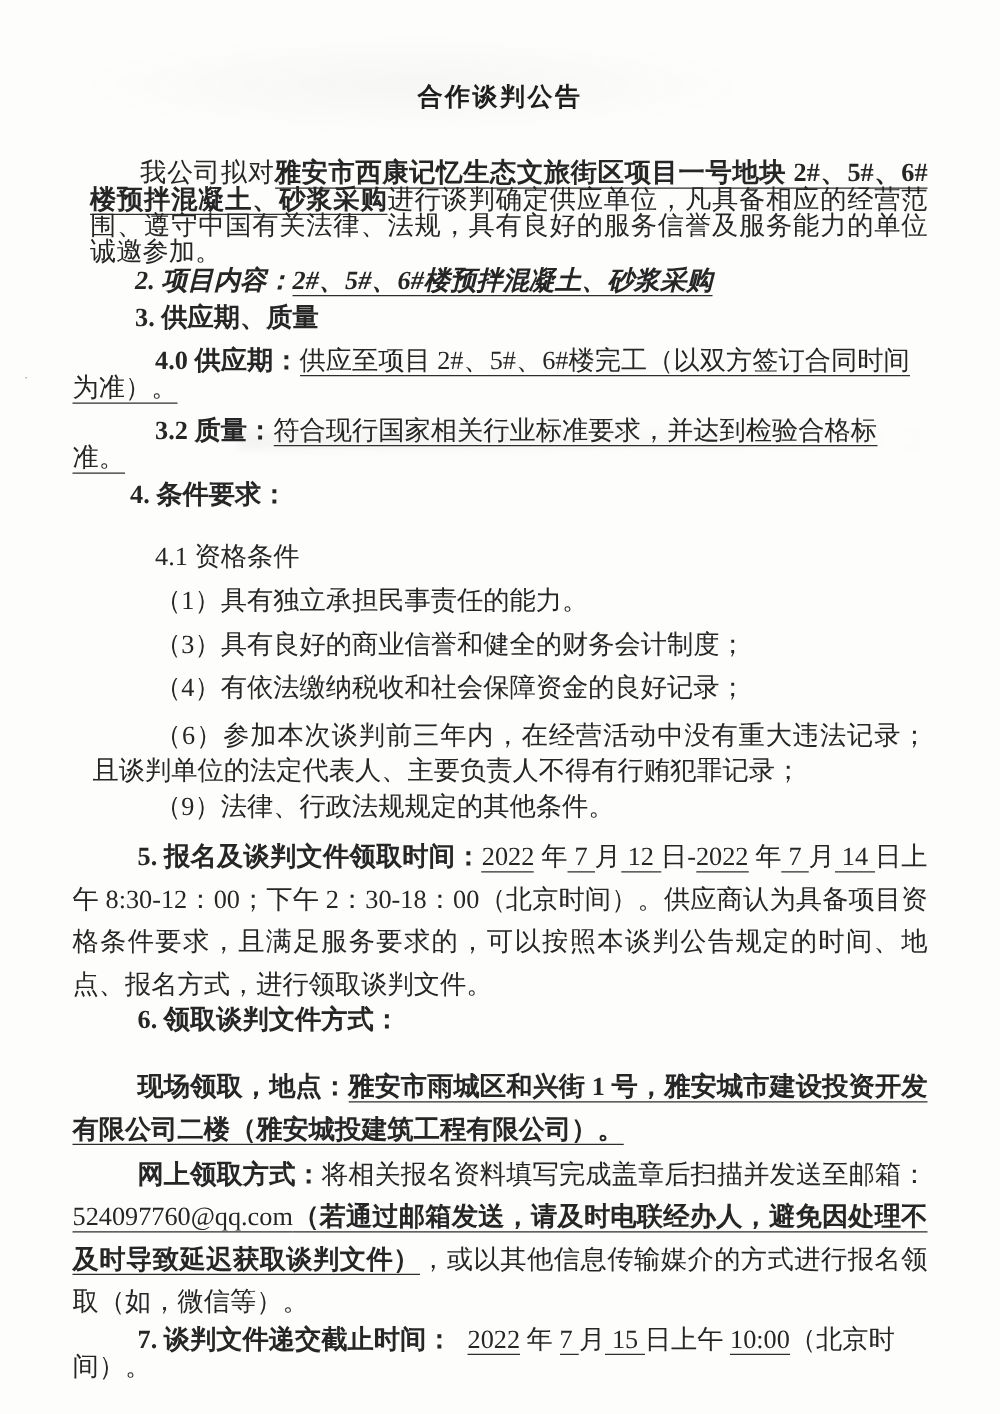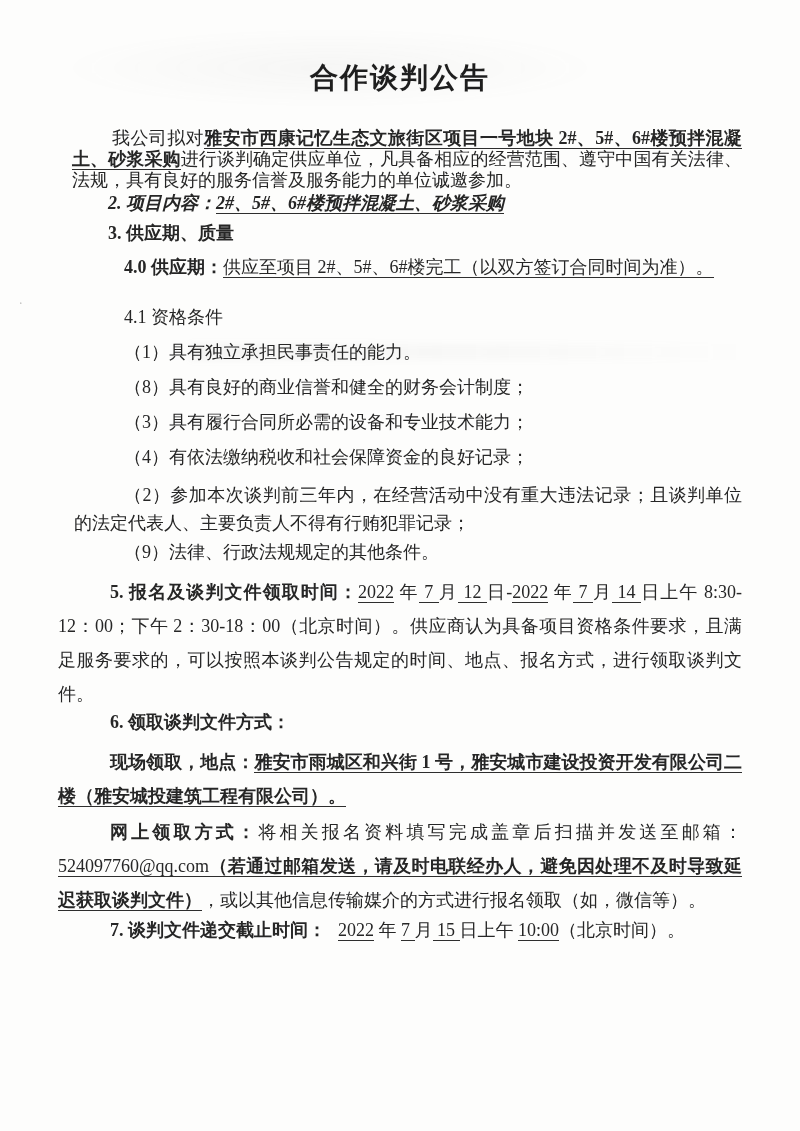--- a/index.html
+++ b/index.html
@@ -10,47 +10,47 @@
     color:#262626;
     position:relative;
     overflow:hidden;
   }
   .page { position:absolute; inset:0; background:#fdfdfc; }
   .content { position:relative; padding:0 58px; }
 
   .title {
     margin:57px 0 0 0;
     text-align:center;
-    font-size:28px;
+    font-size:20px;
     font-weight:bold;
     line-height:42px;
     letter-spacing:2px;
     color:#1e1e1e;
   }
 
-  p { margin:0; font-size:18px; line-height:22px; color:#262626; }
+  p { margin:0; font-size:21px; line-height:22px; color:#262626; }
   .b  { font-weight:bold; }
   .u  { border-bottom:1px solid #2e2e2e; }
   .w  { line-height:34px; text-align:justify; }
   .gap { margin-left:12px; }
 
   .intro   { margin:29px 0 0 14px; text-indent:40px; line-height:21px; text-align:justify; }
   .item1   { margin-top:17px; text-indent:50px; }
   .item2   { margin-top:1px;  text-indent:50px;font-style:italic; }
   .item3   { margin-top:8px;  text-indent:50px; }
   .item3_1 { margin-top:12px; text-indent:66px; }
   .item3_2 { margin-top:12px; text-indent:66px; }
   .item4   { margin-top:7px;  text-indent:46px; }
   .item4_1 { margin-top:28px; text-indent:66px; }
   .cond    { margin:13px 0 0 16px; text-indent:50px; }
   .cond5   { line-height:28px; text-align:justify; }
   .cond6   { margin-top:4px; }
   .item5   { margin-top:12px; text-indent:52px; }
   .item6   { margin-top:0;  text-indent:52px; }
-  .onsite  { margin-top:12px; text-indent:52px; }
+  .onsite  { margin-top:26px; text-indent:52px; }
   .online  { margin-top:2px;  text-indent:52px; }
   .item7   { margin-top:2px;  text-indent:52px; }
 
   
   .speck {
     position:absolute; left:19px; top:299px;
     width:6px; height:8px; opacity:.55;
     color:#5a5a5a; font-size:11px; line-height:8px;
     transform:rotate(12deg);
   }
@@ -79,29 +79,30 @@
 
     <p class="intro w"><span>我公司拟对</span><span class="b u">雅安市西康记忆生态文旅街区项目一号地块 2#、5#、6#楼预拌混凝土、砂浆采购</span><span>进行谈判确定供应单位，凡具备相应的经营范围、遵守中国有关法律、法规，具有良好的服务信誉及服务能力的单位诚邀参加。</span></p>
 
 
     <p class="item2"><span class="b">2. 项目内容：</span><span class="b u">2#、5#、6#楼预拌混凝土、砂浆采购</span></p>
 
     <p class="item3"><span class="b">3. 供应期、质量</span></p>
 
     <p class="item3_1"><span class="b">4.0 供应期：</span><span class="u">供应至项目 2#、5#、6#楼完工（以双方签订合同时间为准）。</span></p>
 
+    <p class="item3_2"><span class="b">3.2 质量：</span><span class="u">符合现行国家相关行业标准要求，并达到检验合格标准。</span></p>
 
+    <p class="item4"><span class="b">4. 条件要求：</span></p>
 
     <p class="item4_1"><span>4.1 资格条件</span></p>
 
     <p class="cond"><span>（1）具有独立承担民事责任的能力。</span></p>
-    <p class="cond"><span>（8）具有良好的商业信誉和健全的财务会计制度；</span></p>
-    <p class="cond"><span>（3）具有履行合同所必需的设备和专业技术能力；</span></p>
+    <p class="cond"><span>（3）具有良好的商业信誉和健全的财务会计制度；</span></p>
     <p class="cond"><span>（4）有依法缴纳税收和社会保障资金的良好记录；</span></p>
-    <p class="cond cond5"><span>（2）参加本次谈判前三年内，在经营活动中没有重大违法记录；且谈判单位的法定代表人、主要负责人不得有行贿犯罪记录；</span></p>
+    <p class="cond cond5"><span>（6）参加本次谈判前三年内，在经营活动中没有重大违法记录；且谈判单位的法定代表人、主要负责人不得有行贿犯罪记录；</span></p>
     <p class="cond cond6"><span>（9）法律、行政法规规定的其他条件。</span></p>
 
     <p class="item5 w"><span class="b">5. 报名及谈判文件领取时间：</span><span class="u">2022</span><span> 年</span><span class="u"> 7 </span><span>月</span><span class="u"> 12 </span><span>日-</span><span class="u">2022</span><span> 年</span><span class="u"> 7 </span><span>月</span><span class="u"> 14 </span><span>日上午 8:30-12：00；下午 2：30-18：00（北京时间）。供应商认为具备项目资格条件要求，且满足服务要求的，可以按照本谈判公告规定的时间、地点、报名方式，进行领取谈判文件。</span></p>
 
     <p class="item6"><span class="b">6. 领取谈判文件方式：</span></p>
 
     <p class="onsite w"><span class="b">现场领取，地点：</span><span class="b u">雅安市雨城区和兴街 1 号，雅安城市建设投资开发有限公司二楼（雅安城投建筑工程有限公司）。</span></p>
 
     <p class="online w"><span class="b">网上领取方式：</span><span>将相关报名资料填写完成盖章后扫描并发送至邮箱：</span><span class="u">524097760@qq.com</span><span class="b u">（若通过邮箱发送，请及时电联经办人，避免因处理不及时导致延迟获取谈判文件）</span><span>，或以其他信息传输媒介的方式进行报名领取（如，微信等）。</span></p>
 

